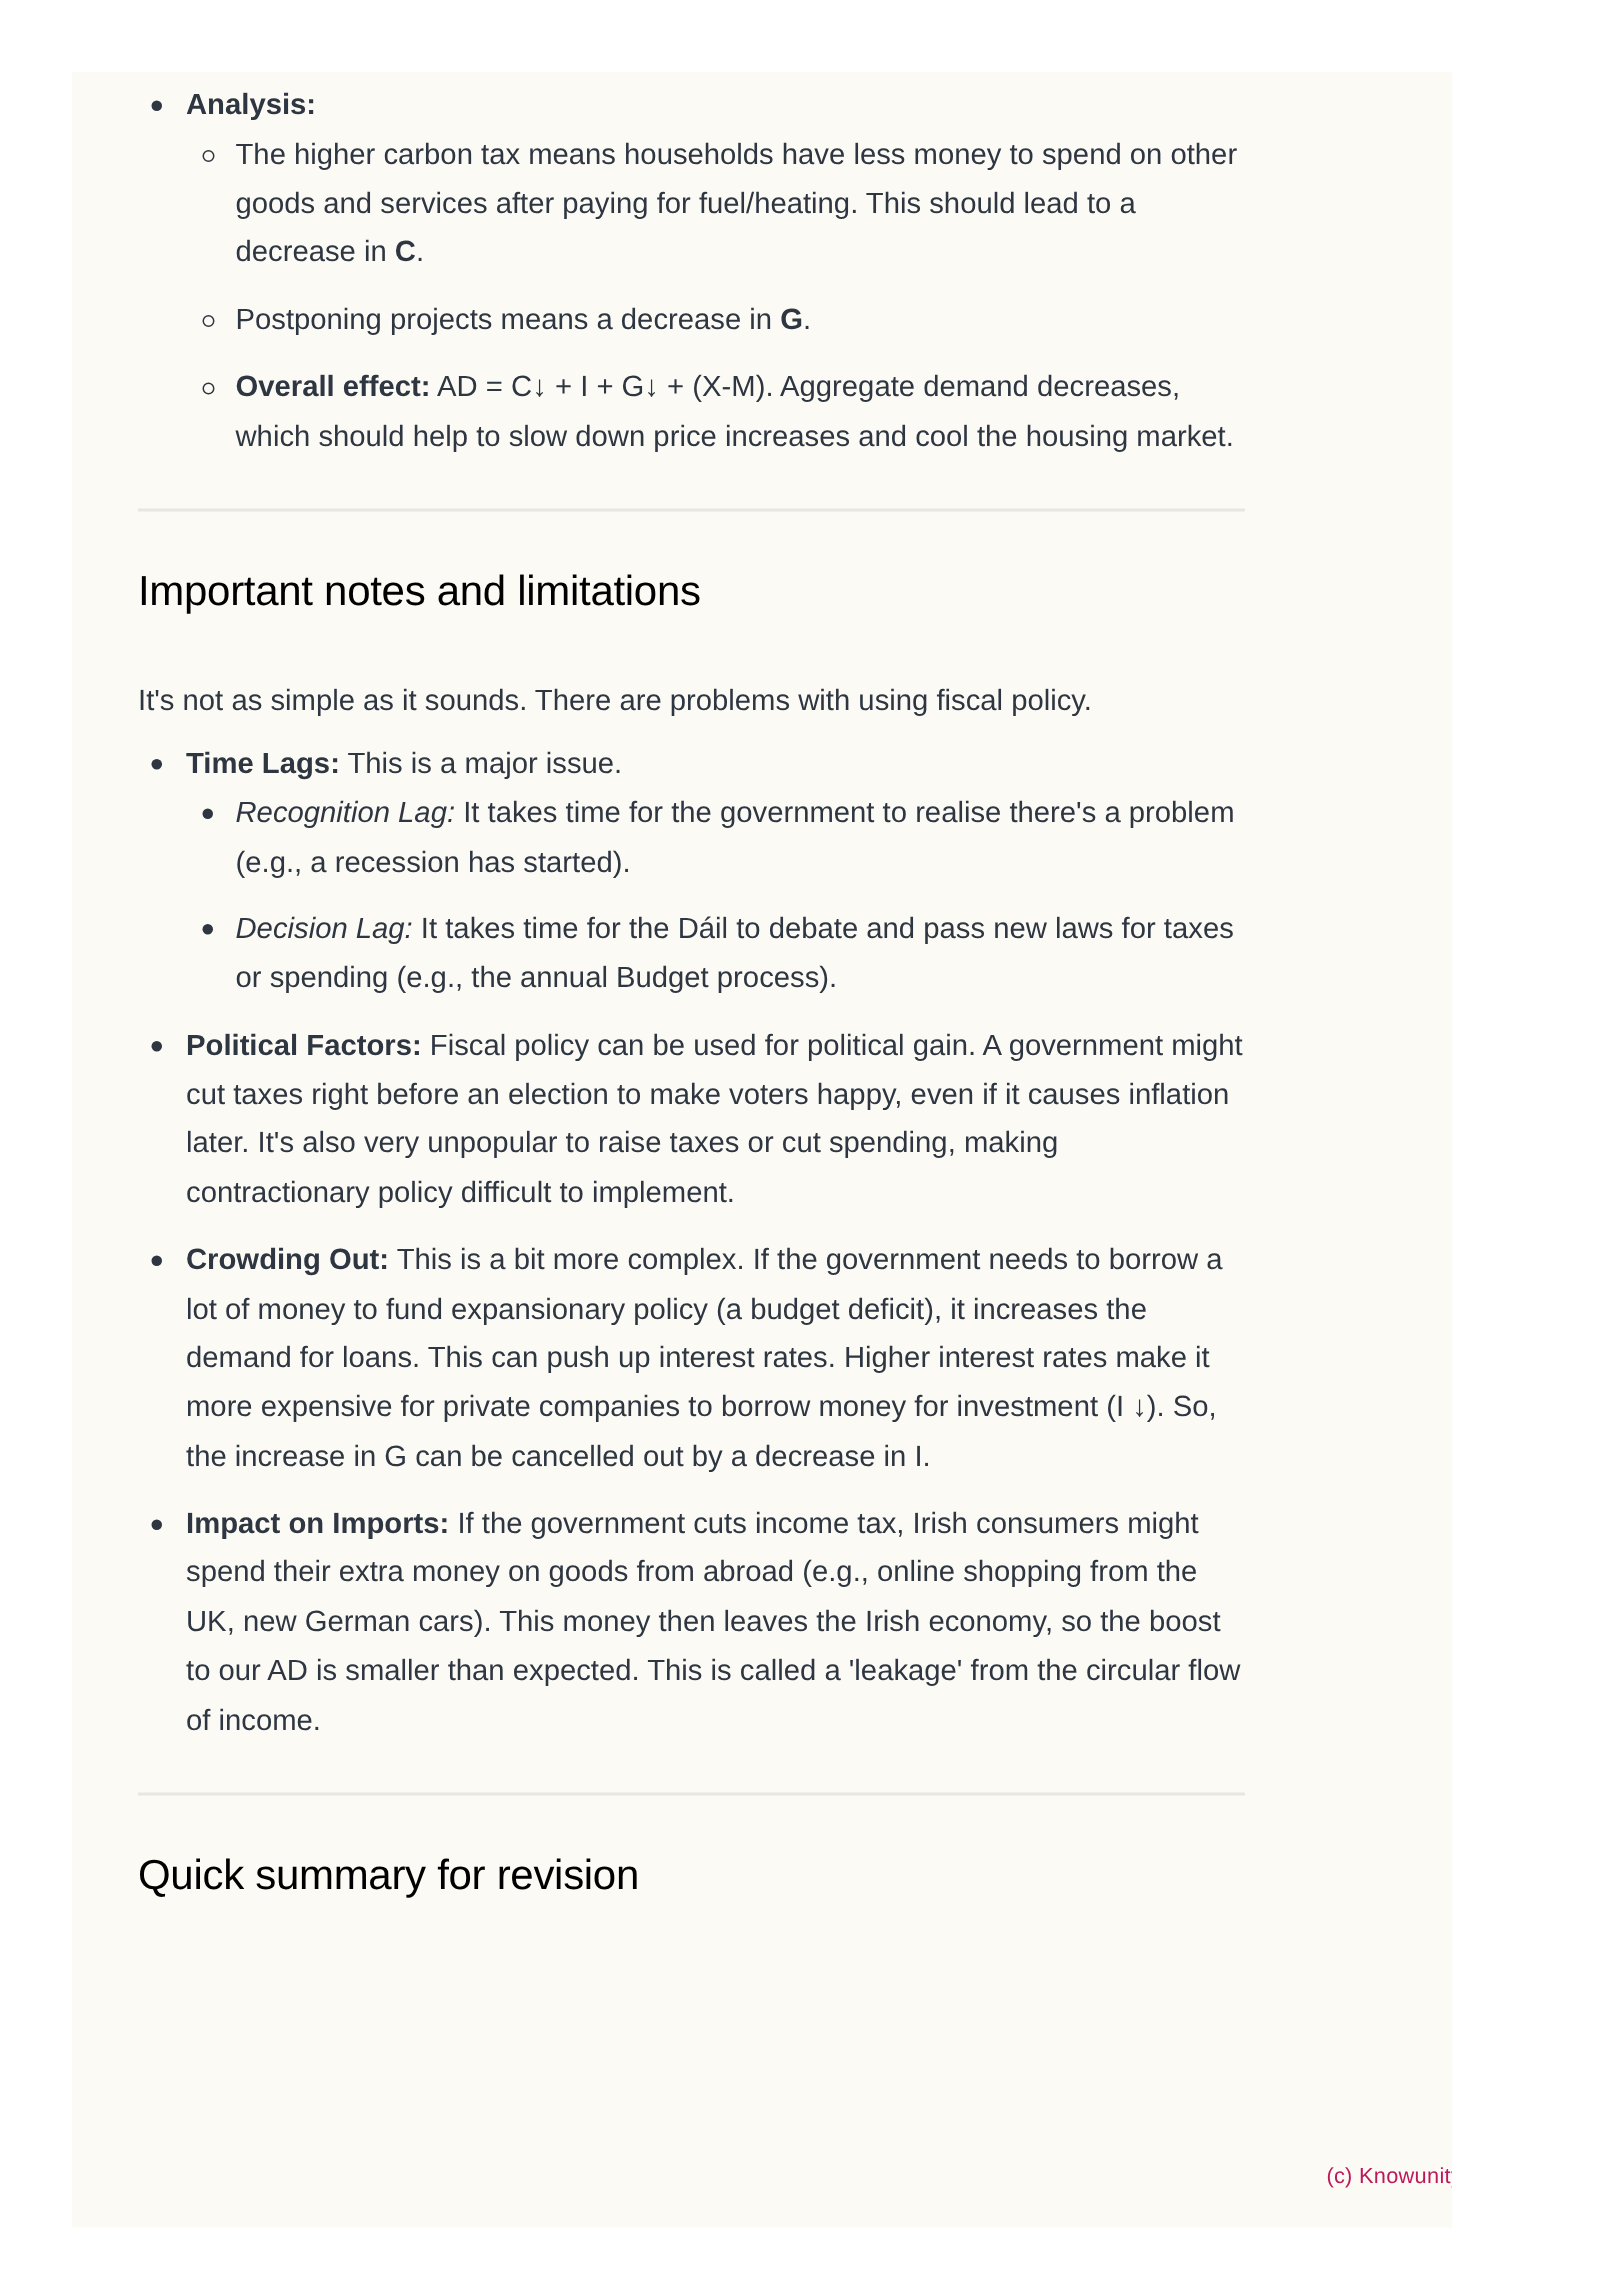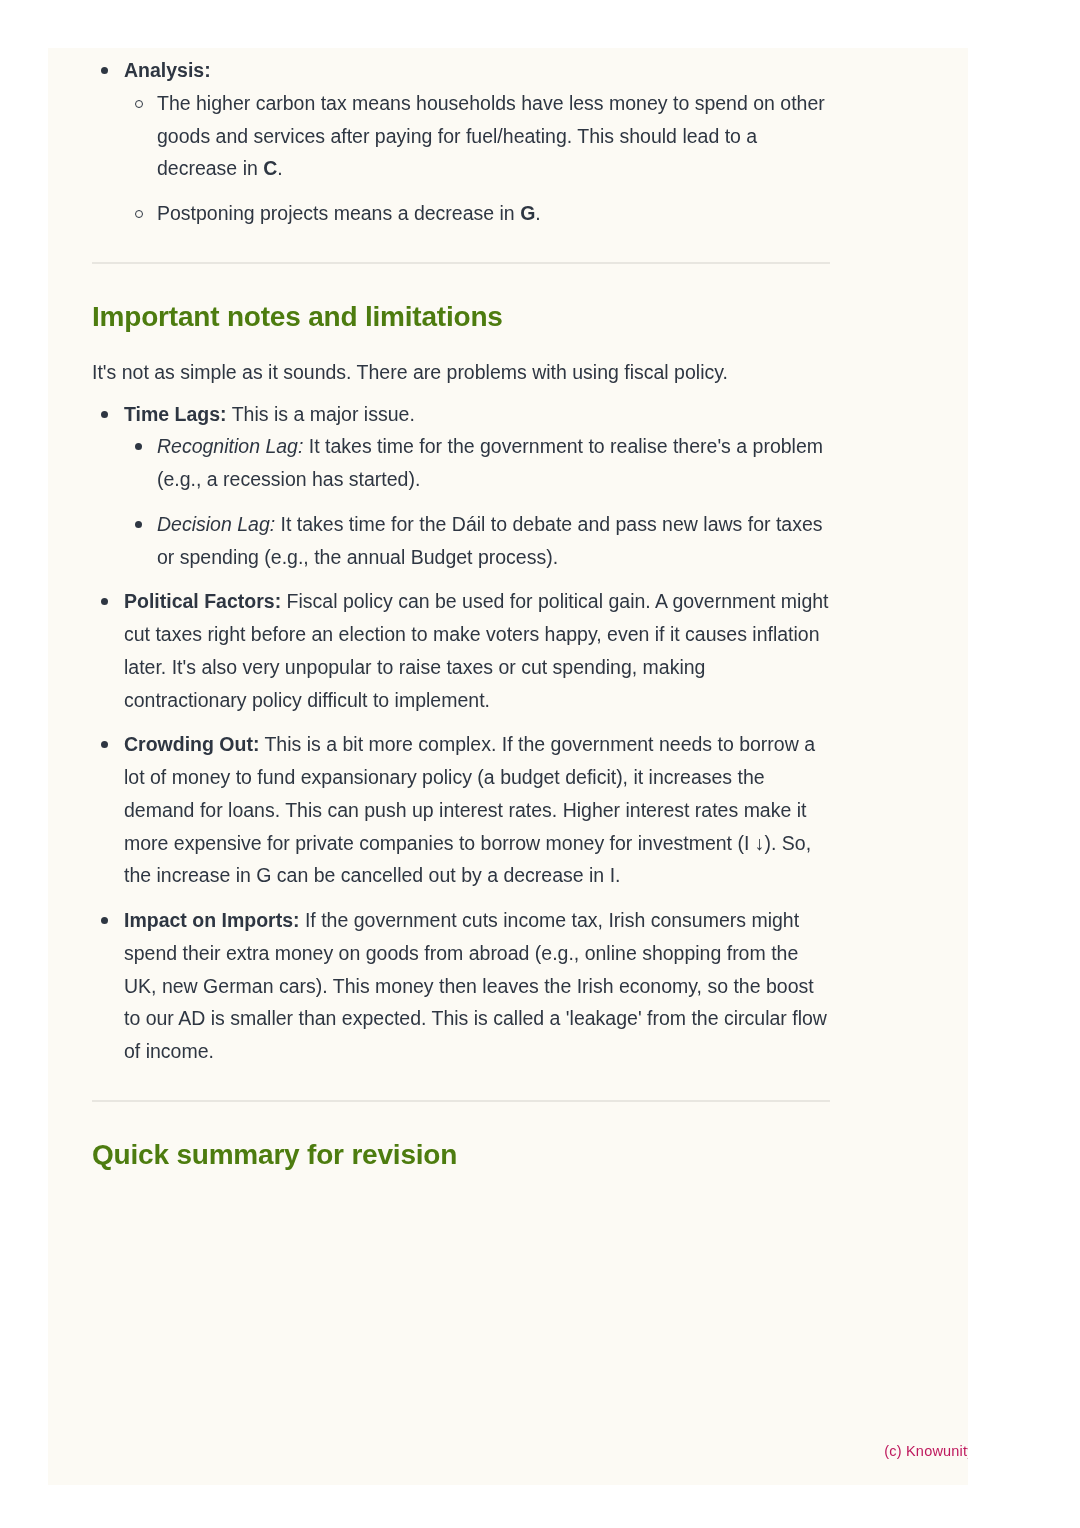--- a/index.html
+++ b/index.html
@@ -58,25 +58,25 @@
   .lvl1 > li > .marker { left: 9px; }
   .lvl2 > li > .marker { left: 11px; }
   .marker.dot { background: #2E3642; }
   .marker.ring { width: 6px; height: 6px; border: 1.5px solid #2E3642; background: transparent; }
   strong { font-weight: 700; }
   em { font-style: italic; }
   h2 {
     margin: 35px 0 0 0;
     font-size: 28px;
     line-height: 1.25;
-    font-weight: 700;
+    font-weight: 400;
     letter-spacing: -0.2px;
-    color: #4d7c0f;
+    color: #000000;
   }
-  p.intro { margin: 22px 0 0 0; }
+  p.intro { margin: 40px 0 0 0; }
   hr.rule {
     border: 0;
     border-top: 2px solid #E8E6E0;
     margin: 32px 0 0 0;
   }
   ul.second { margin-top: 9px; }
   .footer {
     position: absolute;
     right: 20px; bottom: 26px;
     font-size: 14.5px;
@@ -100,20 +100,24 @@
           <span class="marker dot"></span>
           <strong>Analysis:</strong>
           <ul class="lvl2">
             <li>
               <span class="marker ring"></span>
               <span>The higher carbon tax means households have less money to spend on other goods and services after paying for fuel/heating. This should lead to a decrease in </span><strong>C</strong><span>.</span>
             </li>
             <li>
               <span class="marker ring"></span>
               <span>Postponing projects means a decrease in </span><strong>G</strong><span>.</span>
+            </li>
+            <li>
+              <span class="marker ring"></span>
+              <strong>Overall effect:</strong><span> AD = C↓ + I + G↓ + (X-M). Aggregate demand decreases, which should help to slow down price increases and cool the housing market.</span>
             </li>
           </ul>
         </li>
       </ul>
 
       <hr class="rule">
 
       <h2>Important notes and limitations</h2>
 
       <p class="intro">It's not as simple as it sounds. There are problems with using fiscal policy.</p>

